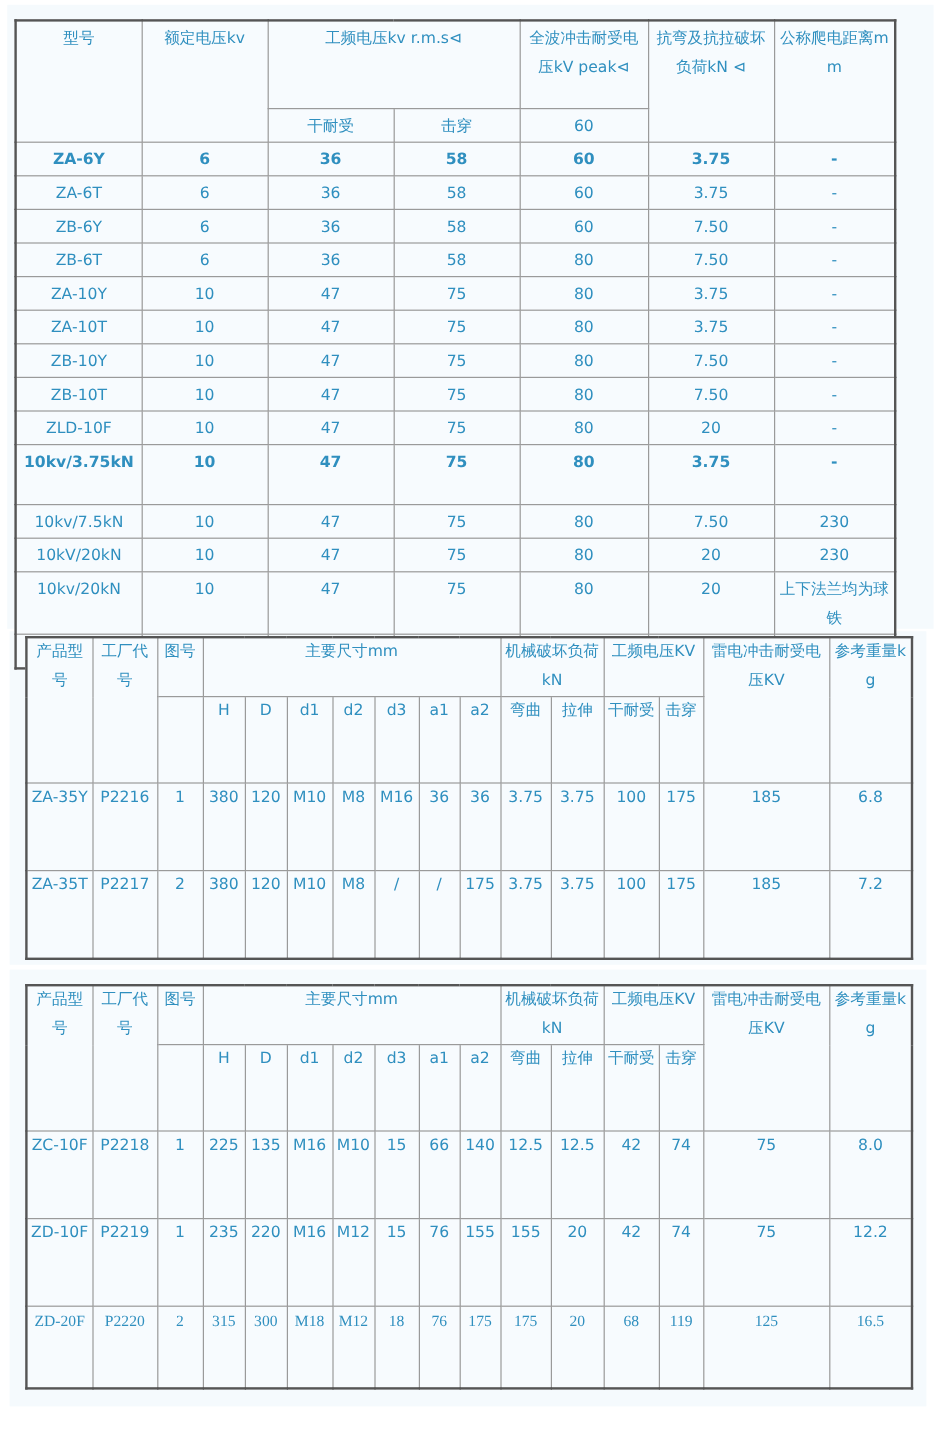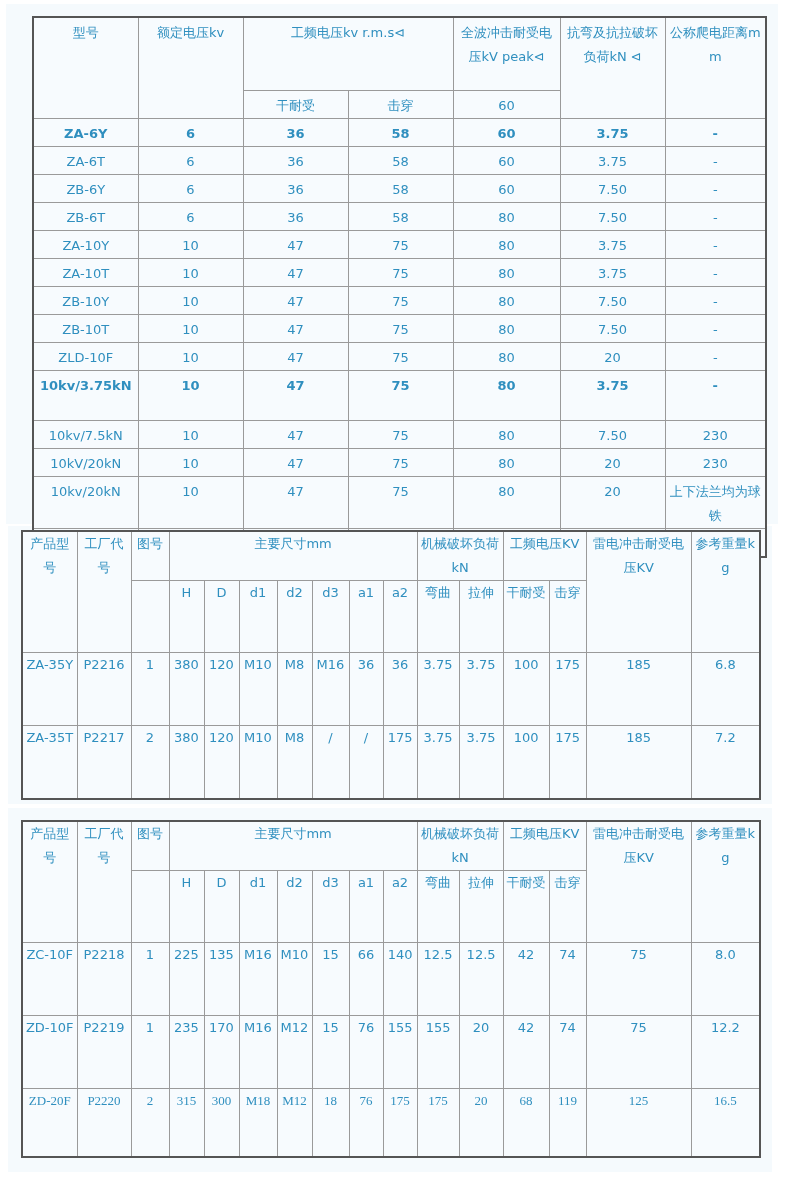--- a/index.html
+++ b/index.html
@@ -21,21 +21,21 @@
     }
     table.t2 td, table.t3 td { line-height: 24px; padding-top: 0px; }
   </style>
 </head>
 <body>
 
 <div class="panel" style="left:6px; top:4px; width:772px; height:520px;"></div>
 <div class="panel" style="left:8px; top:526px; width:764px; height:278px;"></div>
 <div class="panel" style="left:8px; top:808px; width:764px; height:364px;"></div>
 
-<table class="spec t1" style="left:32px; top:16px; width:733px;">
+<table class="spec t1" style="left:12px; top:16px; width:733px;">
   <colgroup>
     <col style="width:105px">
       <col style="width:105px">
       <col style="width:105px">
       <col style="width:105px">
     <col style="width:107px">
       <col style="width:105px">
       <col style="width:101px">
   </colgroup>
   <tbody>
@@ -330,21 +330,21 @@
         <td>42</td>
         <td>74</td>
         <td>75</td>
         <td>8.0</td>
       </tr>
       <tr style="height: 73px;">
         <td>ZD-10F</td>
         <td>P2219</td>
         <td>1</td>
         <td>235</td>
-        <td>170</td>
+        <td>220</td>
         <td>M16</td>
         <td>M12</td>
         <td>15</td>
         <td>76</td>
         <td>155</td>
         <td>155</td>
         <td>20</td>
         <td>42</td>
         <td>74</td>
         <td>75</td>

